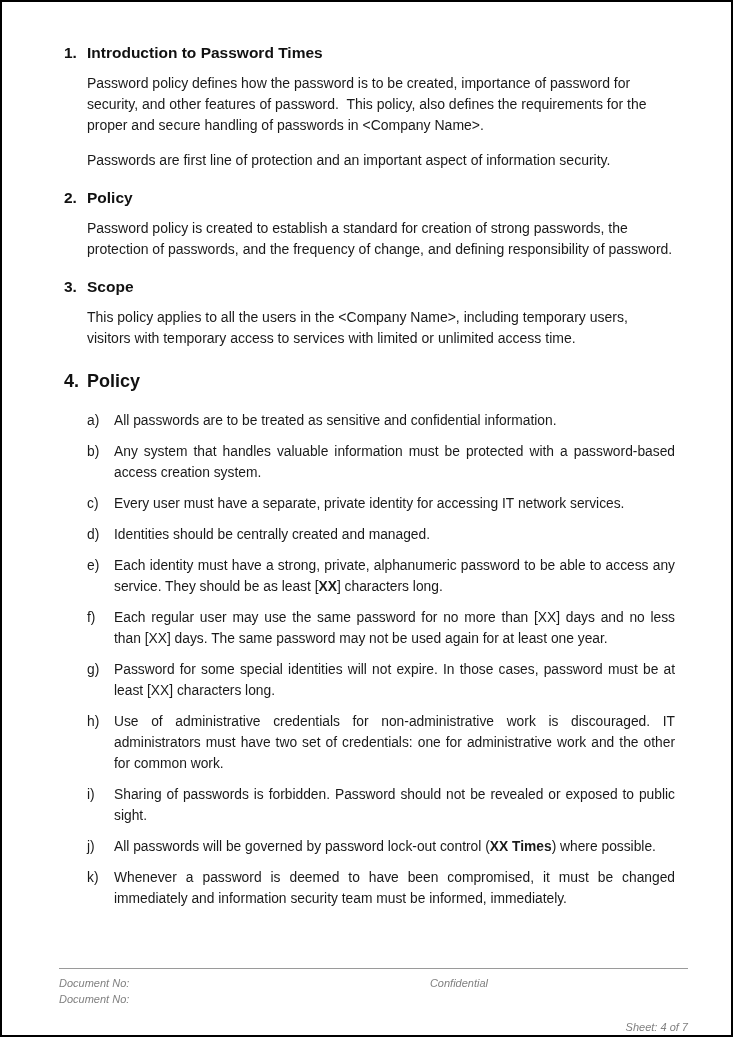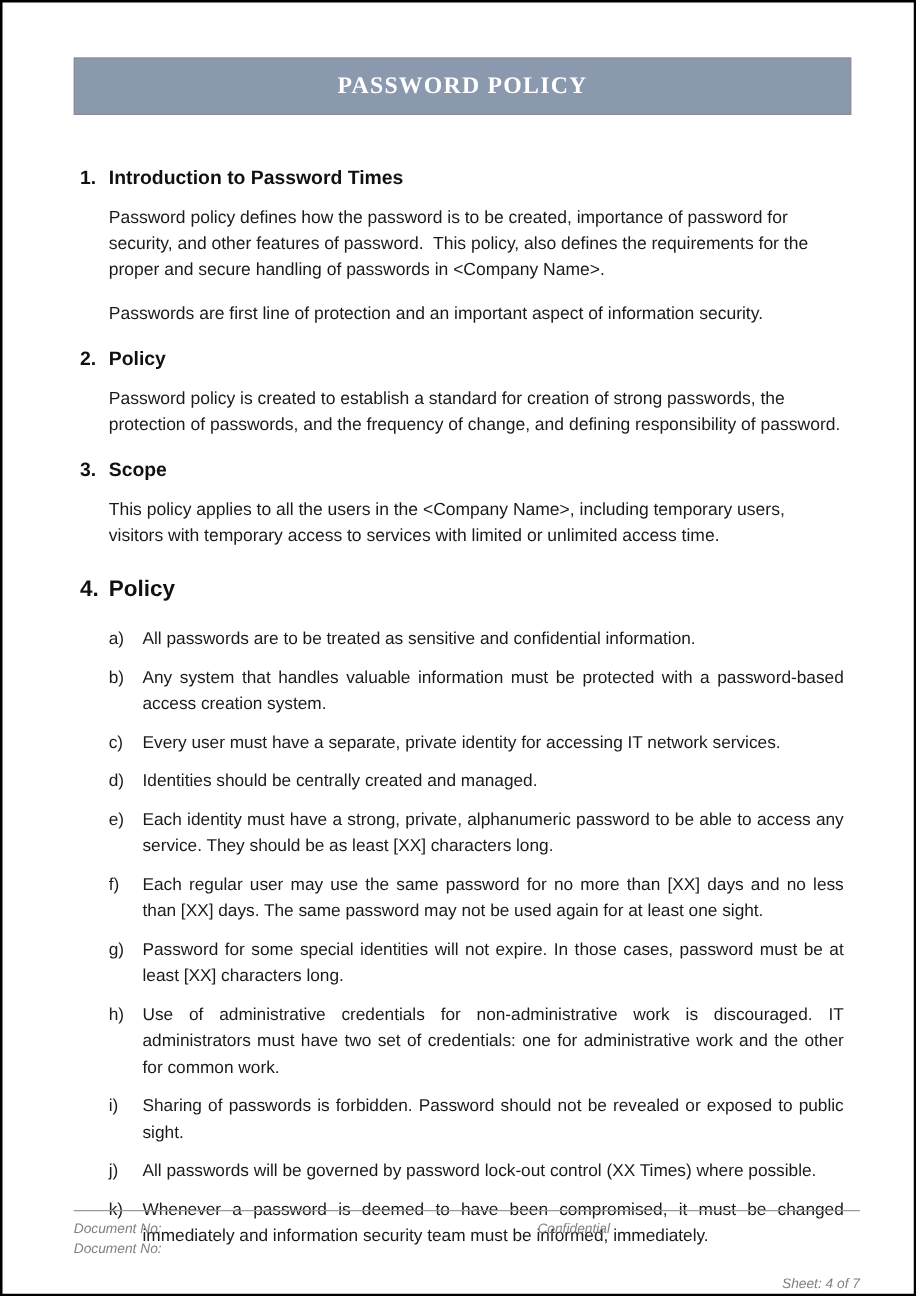--- a/index.html
+++ b/index.html
@@ -57,21 +57,21 @@
   }
   .policy-items { margin-top: 16px; }
   .policy-item {
     display: flex;
     margin: 0 0 10px 23px;
     font-size: 13.8px;
     line-height: 21px;
   }
   .item-letter { flex: 0 0 27px; width: 27px; }
   .item-text { flex: 1; text-align: justify; }
-  .bold-run { font-weight: normal; }
+  .bold-run { font-weight: bold; }
   .footer {
     position: absolute;
     left: 57px;
     right: 43px;
     top: 966px;
     border-top: 1.5px solid #9a9a9a;
     padding-top: 7px;
     display: flex;
     justify-content: space-between;
     color: var(--footer-text, #808080);
@@ -82,23 +82,20 @@
   .footer-col { white-space: nowrap; }
   .footer-left { text-align: left; width: 200px; }
   .footer-center { text-align: right; flex: 1; }
   .footer-right { text-align: right; width: 200px; margin-top: 44px; }
 </style>
 </head>
 <body>
 
 <div class="page" style="--banner-bg: #8B99AF; --banner-border: #8A8F96; --page-border: #000000; --footer-text: #808080;">
 
-  <div class="banner">
-    <span class="banner-title">PASSWORD POLICY</span>
-  </div>
 
   <div class="content">
       <section class="section">
         <div class="section-heading">
           <span class="section-number">1.</span>
           <span class="section-title">Introduction to Password Times</span>
         </div>
         <p class="paragraph">Password policy defines how the password is to be created, importance of password for security, and other features of password.&nbsp; This policy, also defines the requirements for the proper and secure handling of passwords in &lt;Company Name&gt;.</p>
         <p class="paragraph">Passwords are first line of protection and an important aspect of information security.</p>
       </section>
@@ -137,21 +134,21 @@
           <div class="policy-item">
             <span class="item-letter">d)</span>
             <span class="item-text"><span class="plain-run">Identities should be centrally created and managed.</span></span>
           </div>
           <div class="policy-item">
             <span class="item-letter">e)</span>
             <span class="item-text"><span class="plain-run">Each identity must have a strong, private, alphanumeric password to be able to access any service. They should be as least [</span><span class="bold-run">XX</span><span class="plain-run">] characters long.</span></span>
           </div>
           <div class="policy-item">
             <span class="item-letter">f)</span>
-            <span class="item-text"><span class="plain-run">Each regular user may use the same password for no more than [XX] days and no less than [XX] days. The same password may not be used again for at least one sight.</span></span>
+            <span class="item-text"><span class="plain-run">Each regular user may use the same password for no more than [XX] days and no less than [XX] days. The same password may not be used again for at least one year.</span></span>
           </div>
           <div class="policy-item">
             <span class="item-letter">g)</span>
             <span class="item-text"><span class="plain-run">Password for some special identities will not expire. In those cases, password must be at least [XX] characters long.</span></span>
           </div>
           <div class="policy-item">
             <span class="item-letter">h)</span>
             <span class="item-text"><span class="plain-run">Use of administrative credentials for non-administrative work is discouraged. IT administrators must have two set of credentials: one for administrative work and the other for common work.</span></span>
           </div>
           <div class="policy-item">

